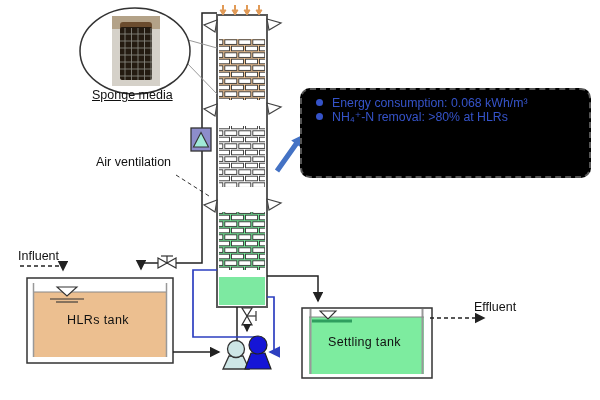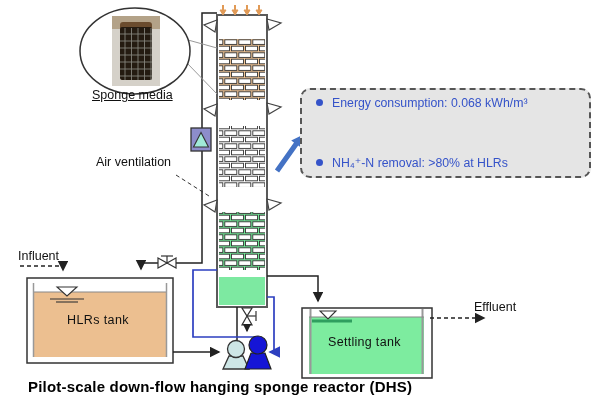--- a/index.html
+++ b/index.html
@@ -10,22 +10,22 @@
     --device-box-fill:#8d8dcb; --device-triangle-fill:#a0ead8;
   }
   html,body{margin:0;padding:0;background:#fff;}
   .stage{position:relative;width:600px;height:400px;background:#fff;overflow:hidden;
          font-family:"Liberation Sans","DejaVu Sans",sans-serif;color:#111;}
   .stage svg{position:absolute;left:0;top:0;}
   .lbl{position:absolute;white-space:nowrap;font-size:12.5px;color:#111;}
   .caption{position:absolute;left:28px;top:378px;font-size:15px;font-weight:bold;color:#000;
            white-space:nowrap;letter-spacing:.2px;}
   .infobox{position:absolute;left:300px;top:88px;width:291px;height:90px;box-sizing:border-box;
-           border:2px dashed #555;border-radius:10px;background:#e5e5e5;
-           display:flex;flex-direction:column;justify-content:space-between;padding:6px 10px 6px 14px;}
+           border:2px dashed #555;border-radius:10px;background:#000000;
+           display:flex;flex-direction:column;justify-content:flex-start;padding:6px 10px 6px 14px;}
   .info-item{display:flex;align-items:baseline;gap:9px;font-size:12.3px;color:var(--info-text);}
   .info-item .dot{flex:0 0 auto;width:7px;height:7px;border-radius:50%;background:var(--info-text);
                   position:relative;top:-1px;}
   .pipe{stroke:#222;stroke-width:1.5;fill:none;}
   .bluepipe{stroke:var(--pipe-blue);stroke-width:1.7;fill:none;}
   .dash{stroke-dasharray:4 3;}
   .outline{stroke:#333;stroke-width:1.5;fill:#fff;}
 </style>
 </head>
 <body>
@@ -204,15 +204,14 @@
   <div class="info-item">
     <span class="dot"></span>
     <span>Energy consumption: 0.068 kWh/m³</span>
   </div>
   <div class="info-item">
     <span class="dot"></span>
     <span>NH₄⁺-N removal: &gt;80% at HLRs</span>
   </div>
 </div>
 
-<div class="caption">Pilot-scale down-flow hanging sponge reactor (DHS)</div>
 
 </div>
 
 </body></html>

